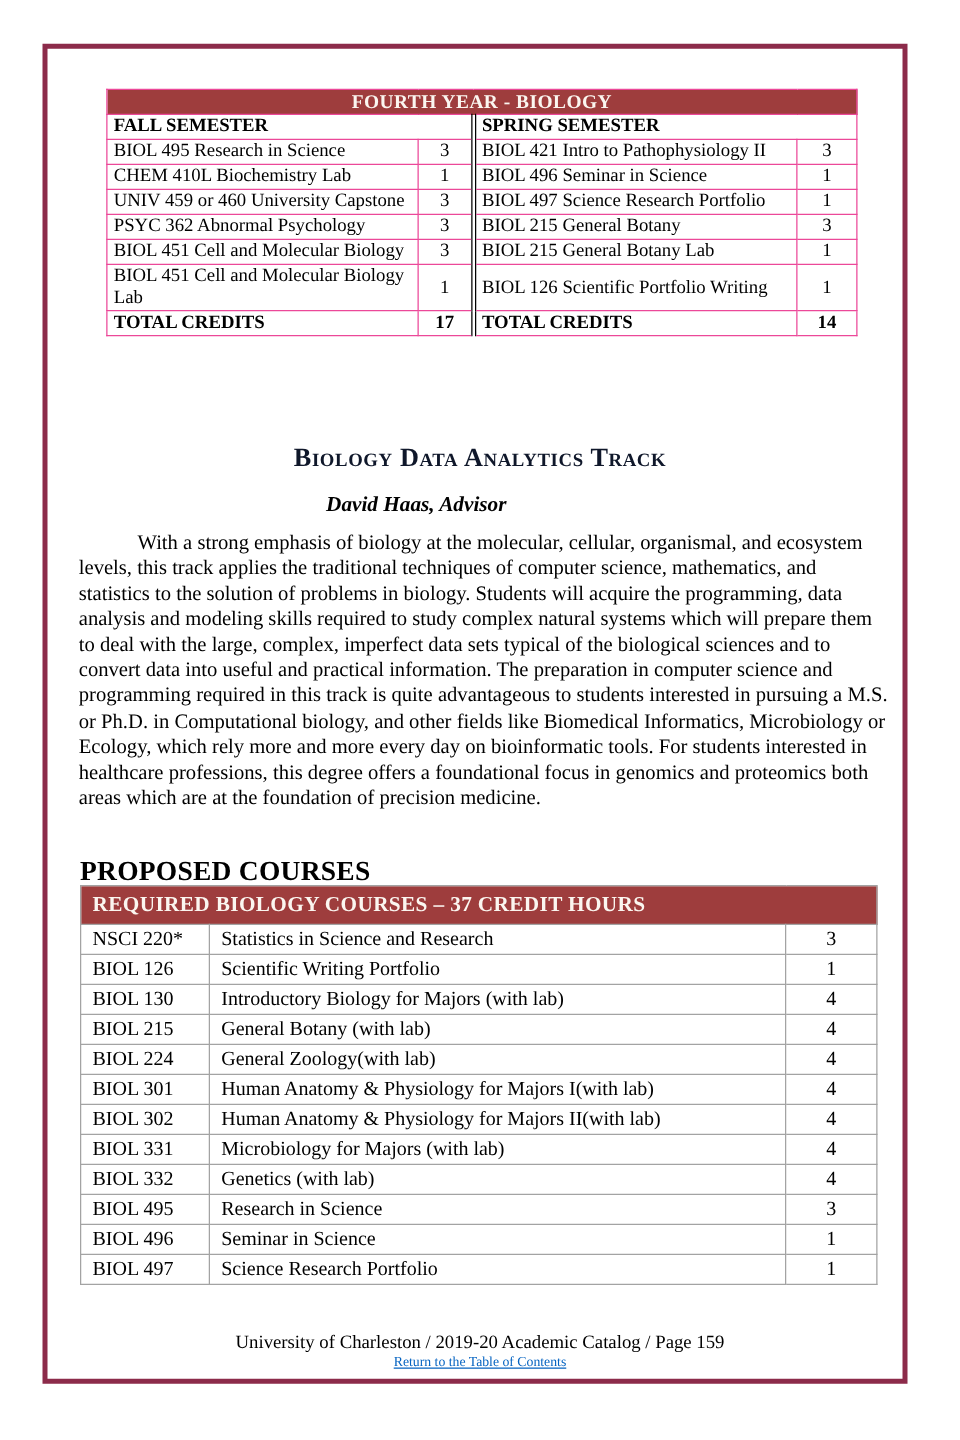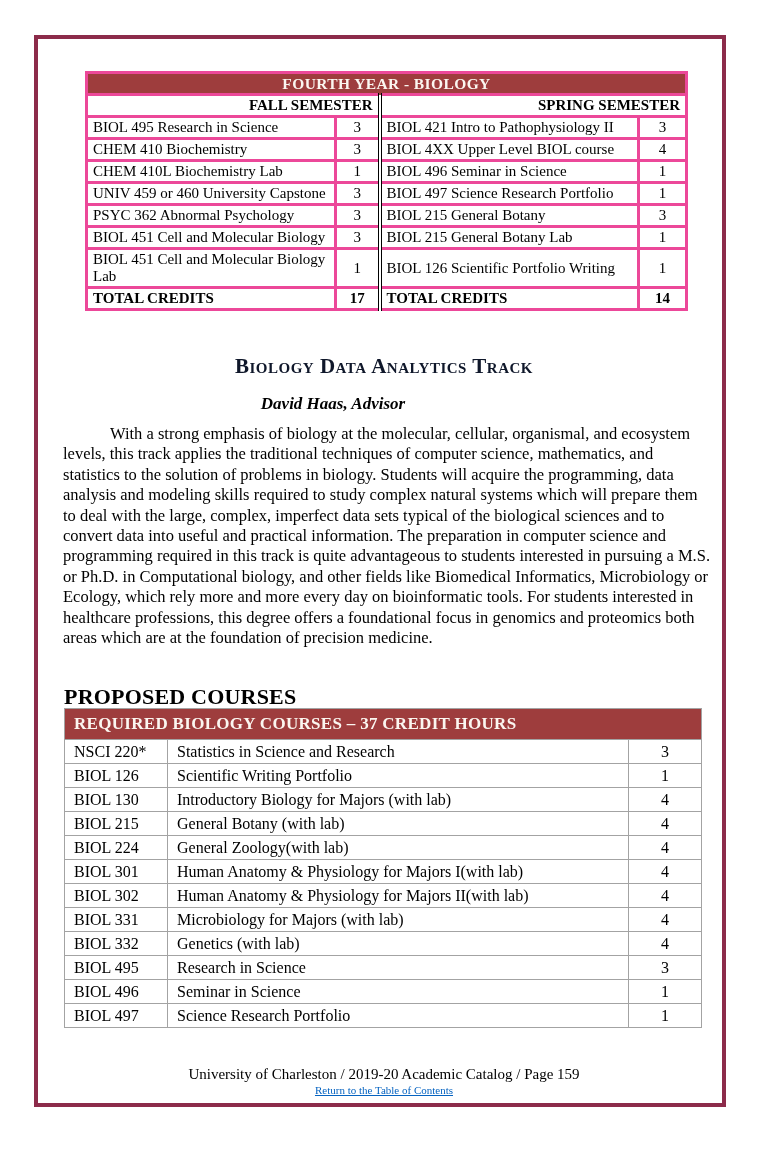--- a/index.html
+++ b/index.html
@@ -7,23 +7,23 @@
     width:768px;height:1152px;background:#ffffff;position:relative;
     font-family:"Liberation Serif", serif;color:#000;overflow:hidden;
   }
   .frame{
     position:absolute;left:34px;top:35px;width:692px;height:1072px;
     border:4px solid #8C2B4A;box-sizing:border-box;pointer-events:none;
   }
   table{border-collapse:collapse;position:absolute;table-layout:fixed;background:#fff;}
   
   .t1{left:85px;top:71px;width:600px;font-size:15px;}
-  .t1 th,.t1 td{border:3px solid #ec4899;padding:1px 5px;line-height:17px;box-sizing:border-box;vertical-align:middle;}
+  .t1 th,.t1 td{border:1px solid #ec4899;padding:1px 5px;line-height:17px;box-sizing:border-box;vertical-align:middle;}
   .t1-title{background:#9E3D3D;color:#FBF6F0;text-align:center;font-size:15.5px;letter-spacing:.4px;padding:3px;}
-  .sem-h{text-align:right;font-weight:bold;font-size:15px;}
+  .sem-h{text-align:left;font-weight:bold;font-size:15px;}
   .t1 .cr{text-align:center;}
   .t1 .spring-b{border-left:4px double #000;}
   .total-label{font-weight:bold;}
   .total-val{text-align:center;font-weight:bold;}
   
   .track-heading{
     position:absolute;top:354px;left:0;width:768px;text-align:center;
     font-variant:small-caps;font-weight:bold;font-size:21px;color:#0f172a;letter-spacing:.5px;
   }
   .advisor{position:absolute;top:394px;left:0;width:666px;text-align:center;font-weight:bold;font-style:italic;font-size:17px;}
@@ -62,26 +62,20 @@
       <th colspan="2" class="sem-h">FALL SEMESTER</th>
       <th colspan="2" class="sem-h spring-b">SPRING SEMESTER</th>
     </tr>
   </thead>
   <tbody id="t1-body">
       <tr>
         <td>BIOL 495 Research in Science</td>
         <td class="cr">3</td>
         <td class="spring-b">BIOL 421 Intro to Pathophysiology II</td>
         <td class="cr">3</td>
-      </tr>
-      <tr>
-        <td>CHEM 410 Biochemistry</td>
-        <td class="cr">3</td>
-        <td class="spring-b">BIOL 4XX Upper Level BIOL course</td>
-        <td class="cr">4</td>
       </tr>
       <tr>
         <td>CHEM 410L Biochemistry Lab</td>
         <td class="cr">1</td>
         <td class="spring-b">BIOL 496 Seminar in Science</td>
         <td class="cr">1</td>
       </tr>
       <tr>
         <td>UNIV 459 or 460 University Capstone</td>
         <td class="cr">3</td>

